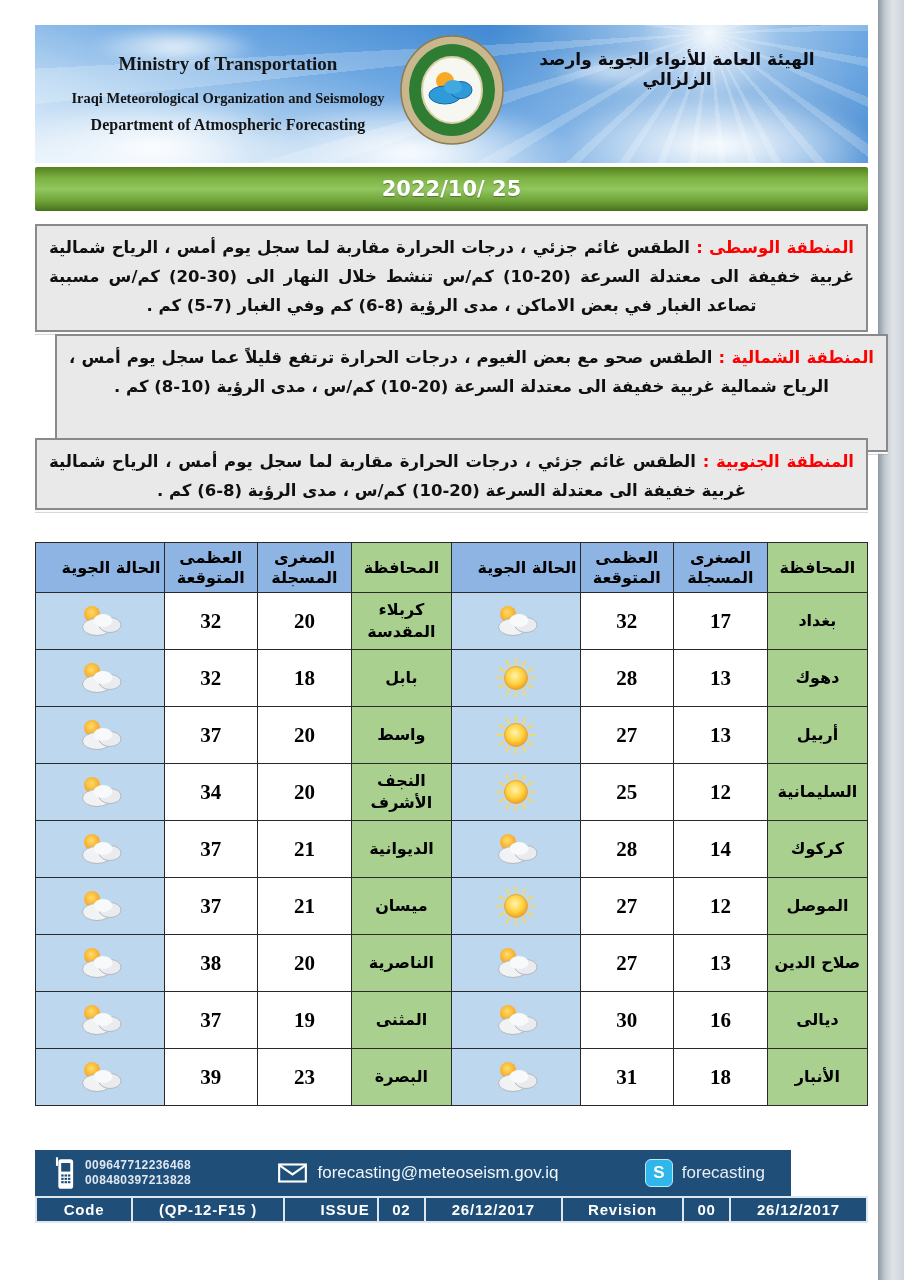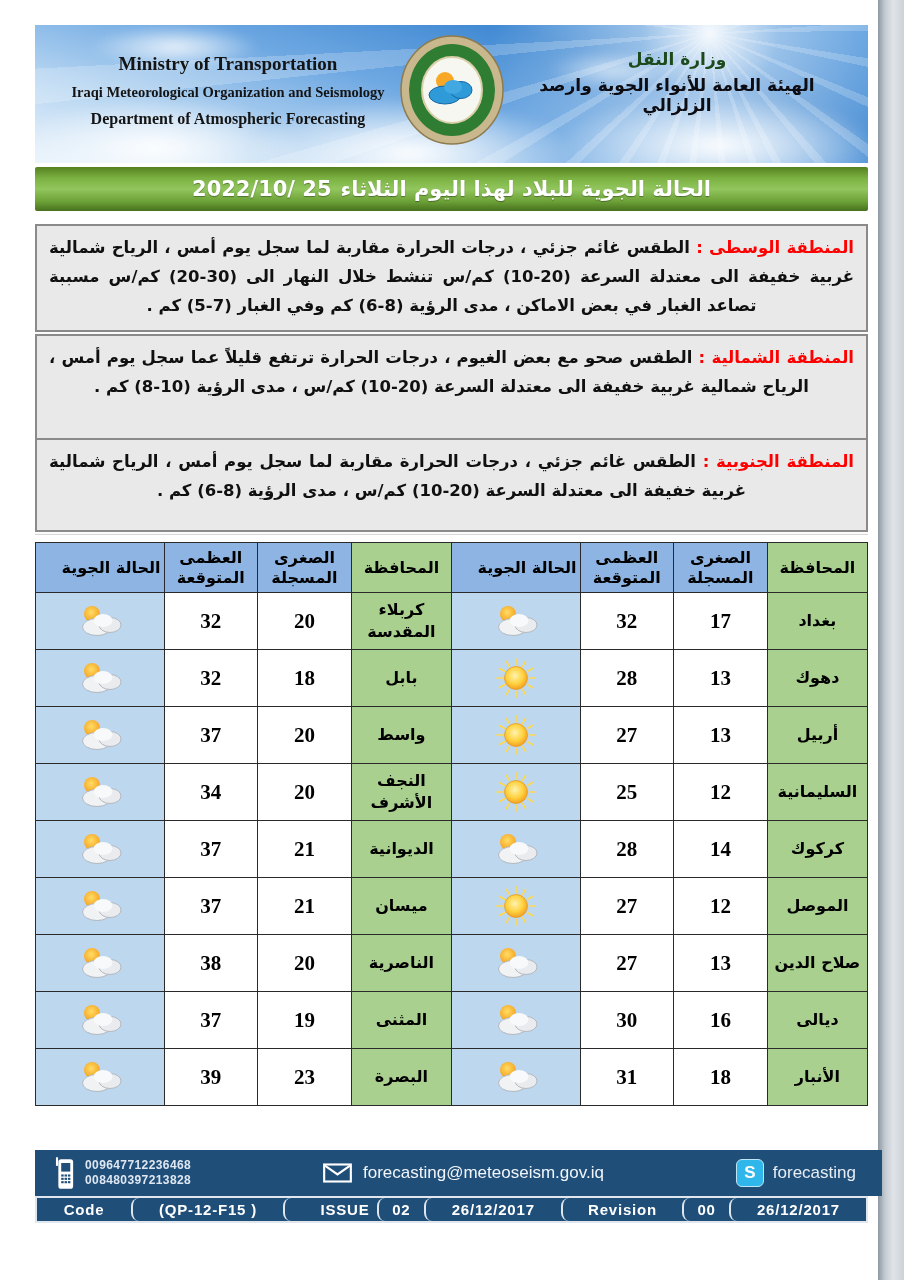--- a/index.html
+++ b/index.html
@@ -17,73 +17,73 @@
      background:repeating-conic-gradient(from 160deg at 81% 6%, rgba(255,255,255,.20) 0deg 3deg, rgba(255,255,255,0) 3deg 13deg);}
   .cl{position:absolute;border-radius:50%;filter:blur(5px);
       background:radial-gradient(closest-side, rgba(255,255,255,.97), rgba(255,255,255,0));}
   .c1{left:-30px;bottom:-35px;width:300px;height:100px;}
   .c2{left:210px;bottom:-45px;width:330px;height:110px;}
   .c3{right:-10px;bottom:-35px;width:320px;height:105px;}
   .c4{left:55px;top:0px;width:170px;height:44px;opacity:.85;}
   .c5{right:190px;top:26px;width:130px;height:38px;opacity:.6;}
   .en{position:absolute;left:28px;top:28px;width:330px;text-align:center;color:#141414;
       font-family:"Liberation Serif",serif;font-weight:bold;}
-  .en1{font-size:19px;margin-bottom:9px;}
+  .en1{font-size:19px;margin-bottom:15px;}
   .en2{font-size:14.5px;margin-bottom:9px;}
   .en3{font-size:16px;}
   .ar{position:absolute;right:26px;top:24px;width:330px;text-align:center;font-weight:bold;direction:rtl;}
   .ar1{font-size:17px;color:#1c4a1c;margin-bottom:6px;}
   .ar2{font-size:17px;color:#0c0c12;margin-bottom:6px;}
   .ar3{font-size:20px;color:#0c0c12;}
   .logo{position:absolute;left:50%;top:10px;transform:translateX(-50%);}
   
   .titlebar{position:absolute;left:35px;top:167px;width:833px;height:44px;direction:rtl;
      display:flex;align-items:center;justify-content:center;gap:9px;
      background:linear-gradient(180deg,#55801f 0%,#7cb243 26%,#92c65e 50%,#6da238 78%,#47701d 100%);
      color:#fff;font-weight:bold;font-size:21px;text-shadow:0 1px 1px rgba(0,0,0,.35);border-radius:2px;}
   
   .region{position:absolute;left:35px;width:833px;box-sizing:border-box;direction:rtl;
      background:#e9e9e9;border:2px solid #8a8a8a;box-shadow:0 2px 0 rgba(255,255,255,.9),0 3px 0 rgba(140,140,140,.35);
      padding:7px 12px;font-weight:bold;font-size:16.5px;line-height:29px;color:#101010;
      text-align:justify;text-align-last:center;}
   .r1{top:224px;height:108px;}
-  .r2{top:334px;height:118px;}
-  .r3{top:438px;height:94px;}
+  .r2{top:334px;height:118px;margin-left:20px;}
+  .r3{top:438px;height:72px;}
   .lbl{color:#ff0000;}
   
   .wtable{position:absolute;left:35px;top:542px;width:833px;border-collapse:collapse;direction:rtl;table-layout:fixed;}
   .wtable th,.wtable td{border:1px solid #2a2a2a;text-align:center;vertical-align:middle;padding:0 3px;}
   .wtable thead tr{height:50px;}
   .wtable tbody tr{height:57px;}
   th{background:#8db4e2;font-weight:bold;font-size:16px;color:#000;}
   th.prov{background:#a9d08e;width:12.8%;}
   th.num{width:11.9%;line-height:1.25;}
   th.icn{width:13.4%;white-space:nowrap;padding-left:30px;}
   td.prov{background:#a9d08e;font-weight:bold;font-size:16px;line-height:1.35;}
   td.num{background:#ffffff;font-family:"Liberation Serif",serif;font-weight:bold;font-size:21px;}
   td.icn{background:#bdd7ee;}
   td.icn svg{vertical-align:middle;}
   
-  .footer{position:absolute;left:35px;top:1150px;width:847px;height:46px;background:#1f4e79;
+  .footer{position:absolute;left:35px;top:1150px;width:756px;height:46px;background:#1f4e79;
      display:flex;align-items:center;color:#fff;}
   .phones{display:flex;align-items:center;gap:9px;margin-left:20px;}
   .phones .nums{font-family:"Liberation Sans",sans-serif;font-size:12px;line-height:15px;
      color:#dfe8f2;font-weight:bold;letter-spacing:.4px;}
   .emailwrap{flex:1;display:flex;justify-content:center;align-items:flex-start;gap:11px;}
   .email{font-family:"Liberation Sans",sans-serif;font-size:17px;color:#f2f6fa;}
   .skypewrap{display:flex;align-items:center;gap:9px;margin-right:26px;}
   .skypebox{width:26px;height:26px;border-radius:6px;background:#2fb6ea;border:1.5px solid #bfe6f7;
      display:flex;align-items:center;justify-content:center;font-weight:bold;font-size:17px;color:#fff;
      font-family:"Liberation Sans",sans-serif;}
   .skypetext{font-family:"Liberation Sans",sans-serif;font-size:17px;color:#e8eef5;}
   
   .codebar{position:absolute;left:35px;top:1196px;width:833px;height:27px;box-sizing:border-box;
      display:flex;background:#1f4e79;border:2px solid #dfe6ee;
      font-family:"Liberation Sans",sans-serif;font-weight:bold;font-size:15px;color:#fff;letter-spacing:.8px;}
-  .codebar .cell{display:flex;align-items:center;justify-content:center;flex-grow:1;box-sizing:border-box;border-radius:8px;}
+  .codebar .cell{display:flex;align-items:center;justify-content:center;flex-grow:1;box-sizing:border-box;}
   .codebar .cell + .cell{border-left:2px solid #dfe6ee;}
   .w1{flex-basis:10.5%;} .w2{flex-basis:17.5%;} .w3{flex-basis:10.5%;padding-left:28px;} .w4{flex-basis:4.8%;}
   .w5{flex-basis:15.7%;} .w6{flex-basis:13.8%;} .w7{flex-basis:4.8%;} .w8{flex-basis:15.7%;}
   .defs{position:absolute;width:0;height:0;overflow:hidden;}
 </style>
 </head>
 <body>
 
 <svg class="defs" aria-hidden="true">
   <defs>
@@ -119,27 +119,25 @@
         <ellipse cx="53" cy="55" rx="51" ry="54" fill="#c9b88e" stroke="#8d7b4e" stroke-width="1.5"></ellipse>
         <ellipse cx="53" cy="55" rx="43" ry="46" fill="#2f7d33"></ellipse>
         <ellipse cx="53" cy="55" rx="30" ry="33" fill="#f5f7f0" stroke="#d8cfa8" stroke-width="2"></ellipse>
         <circle cx="46" cy="46" r="9" fill="#f9a825"></circle>
         <ellipse cx="46" cy="60" rx="16" ry="9" fill="#2e9ad8" stroke="#1565a7" stroke-width="1"></ellipse>
         <ellipse cx="62" cy="55" rx="11" ry="8.5" fill="#2e9ad8" stroke="#1565a7" stroke-width="1"></ellipse>
         <ellipse cx="54" cy="52" rx="9" ry="7" fill="#41a8e2"></ellipse>
       </svg>
     </div>
     <div class="ar" dir="rtl">
-      <div class="ar1">وزارة النقل</div>
       <div class="ar2">الهيئة العامة للأنواء الجوية وارصد الزلزالي</div>
     </div>
   </div>
 
   <div class="titlebar">
-    <span>الحالة الجوية للبلاد لهذا اليوم الثلاثاء</span>
     <span dir="ltr">2022/10/ 25</span>
   </div>
 
   <div class="region r1">
     <span class="lbl">المنطقة الوسطى :</span>
     <span>الطقس غائم جزئي ، درجات الحرارة مقاربة لما سجل يوم أمس ، الرياح شمالية غربية خفيفة الى معتدلة السرعة (20-10) كم/س تنشط خلال النهار الى (30-20) كم/س مسببة تصاعد الغبار في بعض الاماكن ، مدى الرؤية (8-6) كم وفي الغبار (7-5) كم .</span>
   </div>
   <div class="region r2">
     <span class="lbl">المنطقة الشمالية :</span>
     <span>الطقس صحو مع بعض الغيوم ، درجات الحرارة ترتفع قليلاً عما سجل يوم أمس ، الرياح شمالية غربية خفيفة الى معتدلة السرعة (20-10) كم/س ، مدى الرؤية (10-8) كم .</span>

